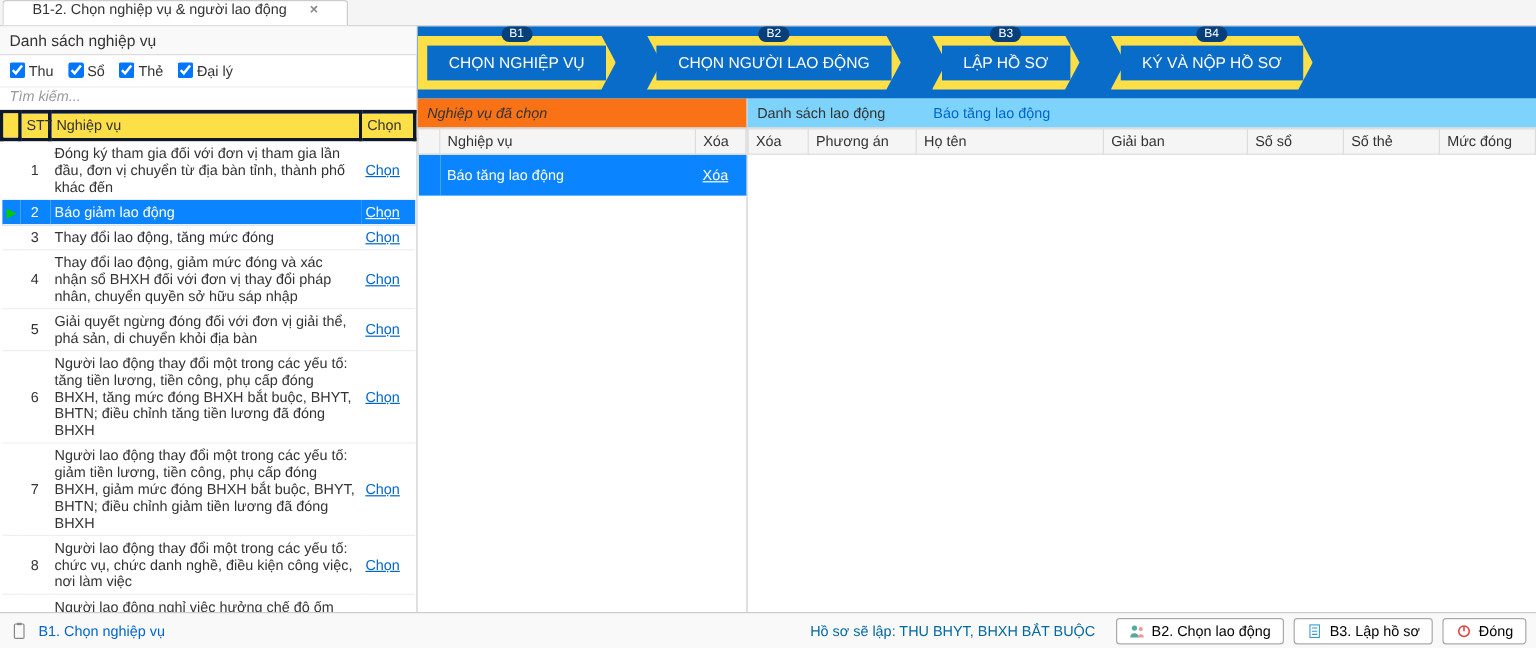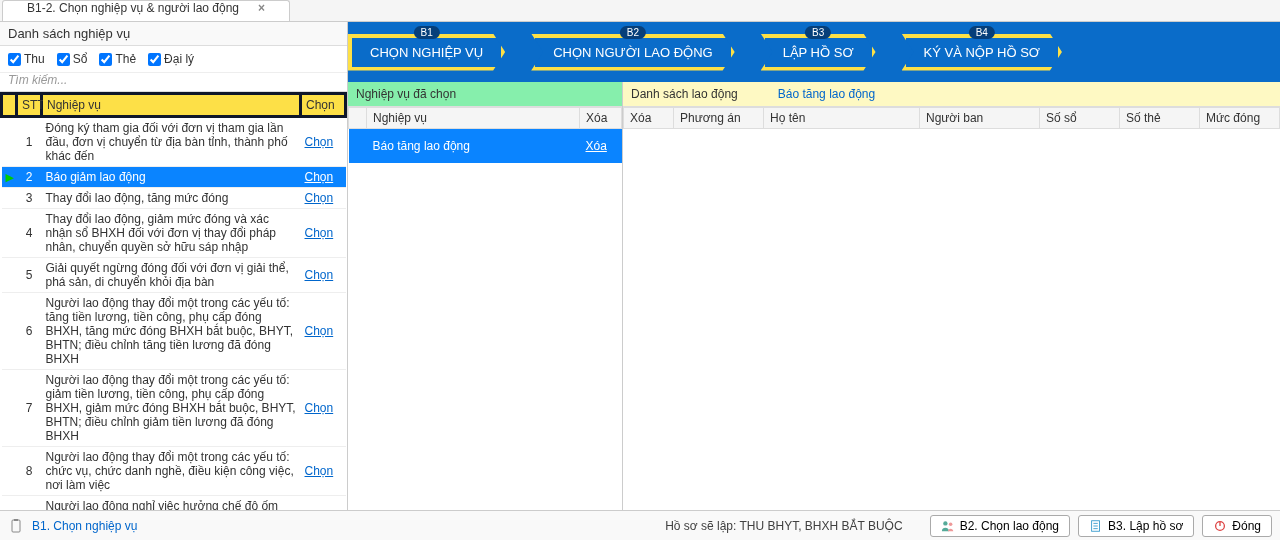--- a/index.html
+++ b/index.html
@@ -10,21 +10,21 @@
 .tab { display: flex; align-items: flex-start; padding: 0 24px; background: #fff; border: 1px solid #ccc; border-bottom: none; border-top-left-radius: 3px; border-top-right-radius: 3px; margin-left: 2px; gap: 19px; font-size: 12px; }
 .tab .x { color: #888; cursor: pointer; font-weight: bold; }
 
 
 .main { flex: 1; display: flex; min-height: 0; }
 
 
 .left { width: 348px; border-right: 1px solid #ccc; display: flex; flex-direction: column; min-height: 0; }
 .left-header { padding: 4px 8px; background: #f9f9f9; border-bottom: 1px solid #ddd; font-size: 13px; }
 .filters { display: flex; gap: 12px; padding: 6px 8px; border-bottom: 1px solid #eee; }
-.filters label { display: flex; align-items: center; gap: 3px; font-size: 12px; }
+.filters label { display: flex; align-items: flex-start; gap: 3px; font-size: 12px; }
 .search { padding: 0 0 4px 8px; color: #999; font-style: italic; font-size: 12px; border-bottom: 1px solid #ddd; }
 
 .left-table { flex: 1; overflow-y: scroll; position: relative; }
 .left-table table { width: 100%; border-collapse: collapse; table-layout: fixed; }
 .left-table th { background: #fde047; border: 3px solid #0f172a; padding: 3px 4px; font-weight: normal; text-align: left; font-size: 12px; position: sticky; top: 0; margin-left: 24px; }
 .left-table td { border-bottom: 1px solid #eee; padding: 3px 4px; vertical-align: middle; font-size: 12px; }
 .left-table tr.sel td { background: #0a84ff; color: #fff; }
 .left-table tr.sel td a { color: #fff; }
 .left-table .stt { text-align: center; width: 25px; }
 .left-table .chon { width: 45px; text-align: left; }
@@ -32,46 +32,46 @@
 .left-table .arrowcol { width: 15px; text-align: center; }
 .arrow { color: #0c0; font-size: 11px; }
 
 
 .right { flex: 1; display: flex; flex-direction: column; min-height: 0; }
 
 
 .steps { background: #0a6cc9; height: 60px; display: flex; align-items: center; gap: 26px; position: relative; }
 .step { position: relative; }
 .step-badge { position: absolute; top: -8px; left: 50%; transform: translateX(-50%); background: #063f7a; color: #fff; border-radius: 8px; padding: 1px 7px; font-size: 10px; z-index: 5; }
-.step-body { background: #0a6cc9; border: 4px solid #fde047; color: #fff; padding: 7px 18px; font-size: 13px; white-space: nowrap; clip-path: polygon(0 0, calc(100% - 12px) 0, 100% 50%, calc(100% - 12px) 100%, 0 100%, 12px 50%); }
+.step-body { background: #0a6cc9; border: 8px solid #fde047; color: #fff; padding: 7px 18px; font-size: 13px; white-space: nowrap; clip-path: polygon(0 0, calc(100% - 12px) 0, 100% 50%, calc(100% - 12px) 100%, 0 100%, 12px 50%); }
 .step:first-child .step-body { clip-path: polygon(0 0, calc(100% - 12px) 0, 100% 50%, calc(100% - 12px) 100%, 0 100%); }
 
 
 .right-split { flex: 1; display: flex; min-height: 0; }
 .chosen { width: 275px; border-right: 1px solid #ccc; display: flex; flex-direction: column; }
-.chosen-hdr { padding: 5px 8px; background: #86efac; border-bottom: 1px solid #ddd; font-size: 12px; }
+.chosen-hdr { padding: 5px 8px; background: #f97316; border-bottom: 1px solid #ddd; font-size: 12px; font-style: italic; }
 .chosen table { width: 100%; border-collapse: collapse; }
 .chosen th { background: #f5f5f5; border: 1px solid #ddd; padding: 3px 6px; font-weight: normal; text-align: left; font-size: 12px; }
 .chosen td { padding: 10px 6px; font-size: 12px; }
 .chosen tr.sel td { background: #0a84ff; color: #fff; }
 .chosen tr.sel td a { color: #fff; text-decoration: underline; cursor: pointer; }
 
 .workers { flex: 1; display: flex; flex-direction: column; }
-.workers-hdr { display: flex; align-items: center; gap: 40px; padding: 5px 8px; background: #fef9c3; border-bottom: 1px solid #ddd; font-size: 12px; }
+.workers-hdr { display: flex; align-items: center; gap: 40px; padding: 5px 8px; background: #7dd3fc; border-bottom: 1px solid #ddd; font-size: 12px; }
 .workers-hdr .link { color: #0066cc; }
 .workers table { width: 100%; border-collapse: collapse; }
 .workers th { background: #f5f5f5; border: 1px solid #ddd; padding: 3px 6px; font-weight: normal; text-align: left; font-size: 12px; }
 .workers .body { flex: 1; }
 
 
 .footer { height: 30px; border-top: 1px solid #ccc; background: #f9f9f9; display: flex; align-items: center; padding: 0 8px; gap: 8px; }
 .footer .clip { width: 16px; height: 16px; display: inline-block; }
 .footer .f-left { color: #0066cc; font-size: 12px; }
 .footer .spacer { flex: 1; }
-.footer .f-info { color: #404040; font-size: 12px; margin-right: 19px; }
+.footer .f-info { color: #0369a1; font-size: 12px; margin-right: 9px; }
 .btn { display: flex; align-items: center; gap: 5px; background: #fff; border: 1px solid #aaa; border-radius: 3px; padding: 3px 10px; font-size: 12px; cursor: pointer; }
 .btn .ic { width: 14px; height: 14px; display: inline-block; }
 
 
 .left-table::-webkit-scrollbar { width: 14px; }
 .left-table::-webkit-scrollbar-thumb { background: #c0c0c0; border: 1px solid #aaa; }
 .left-table::-webkit-scrollbar-track { background: #f0f0f0; }
 </style>
 </head>
 <body>
@@ -221,21 +221,21 @@
         <div class="workers-hdr">
           <span>Danh sách lao động</span>
           <span class="link">Báo tăng lao động</span>
         </div>
         <table>
           <thead>
             <tr>
               <th style="width:50px">Xóa</th>
               <th style="width:90px">Phương án</th>
               <th>Họ tên</th>
-              <th style="width:120px">Người ban</th>
+              <th style="width:120px">Giải ban</th>
               <th style="width:80px">Số sổ</th>
               <th style="width:80px">Số thẻ</th>
               <th style="width:80px">Mức đóng</th>
             </tr>
           </thead>
         </table>
         <div class="body"></div>
       </div>
     </div>
   </div>

